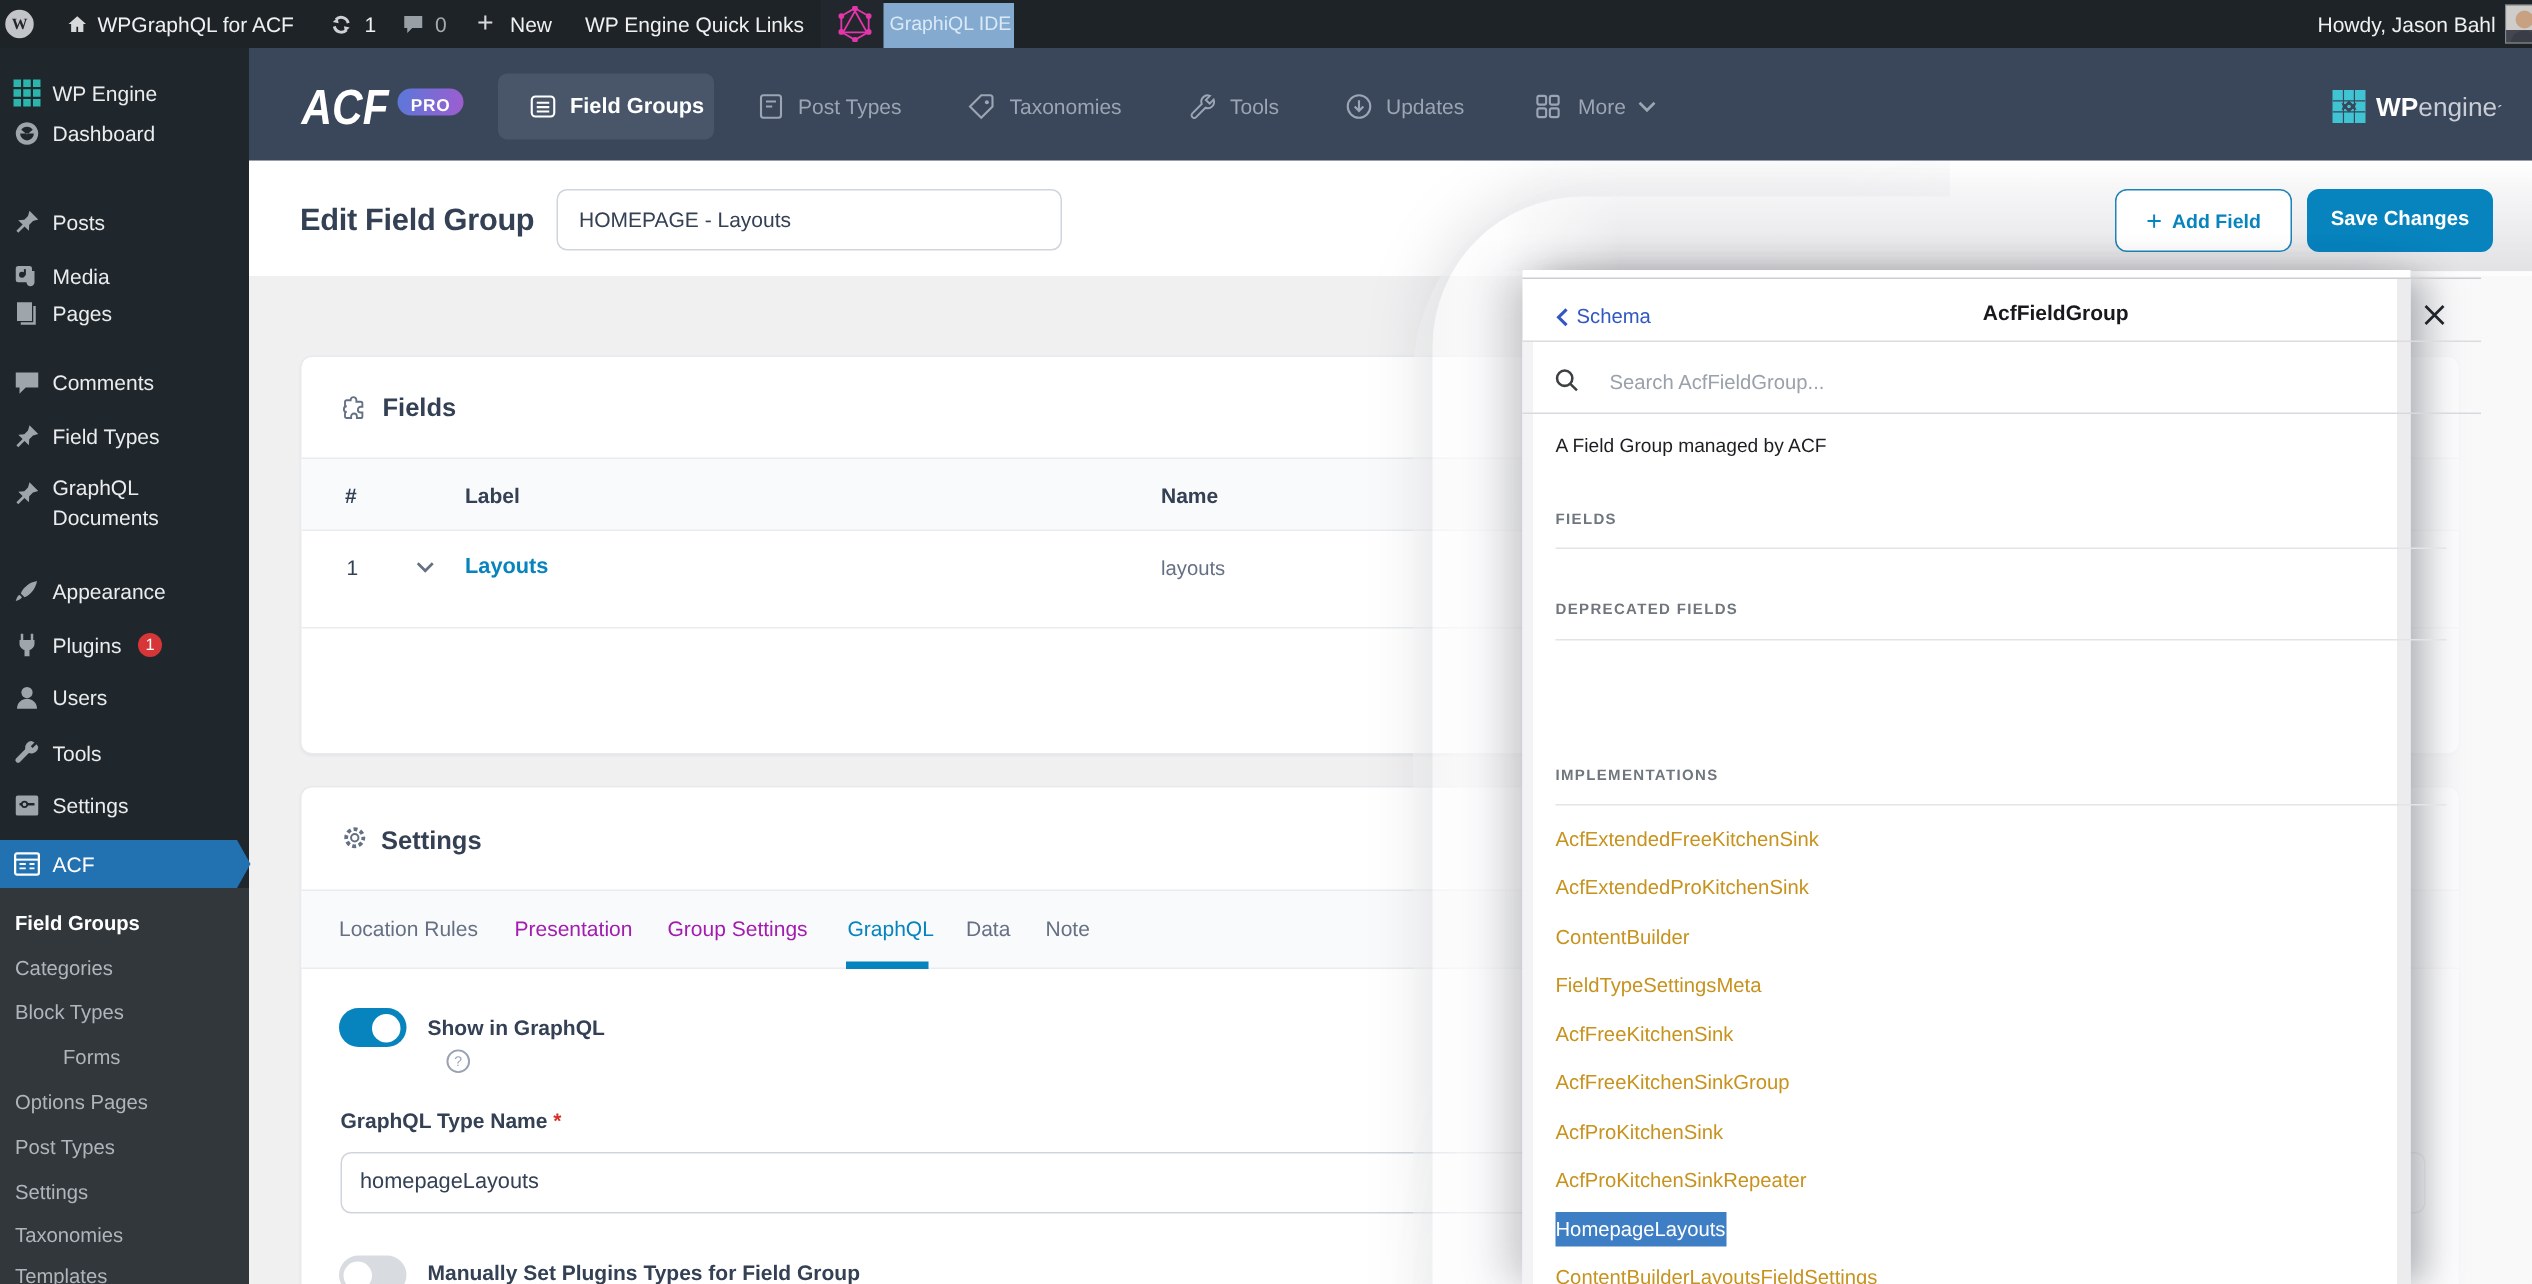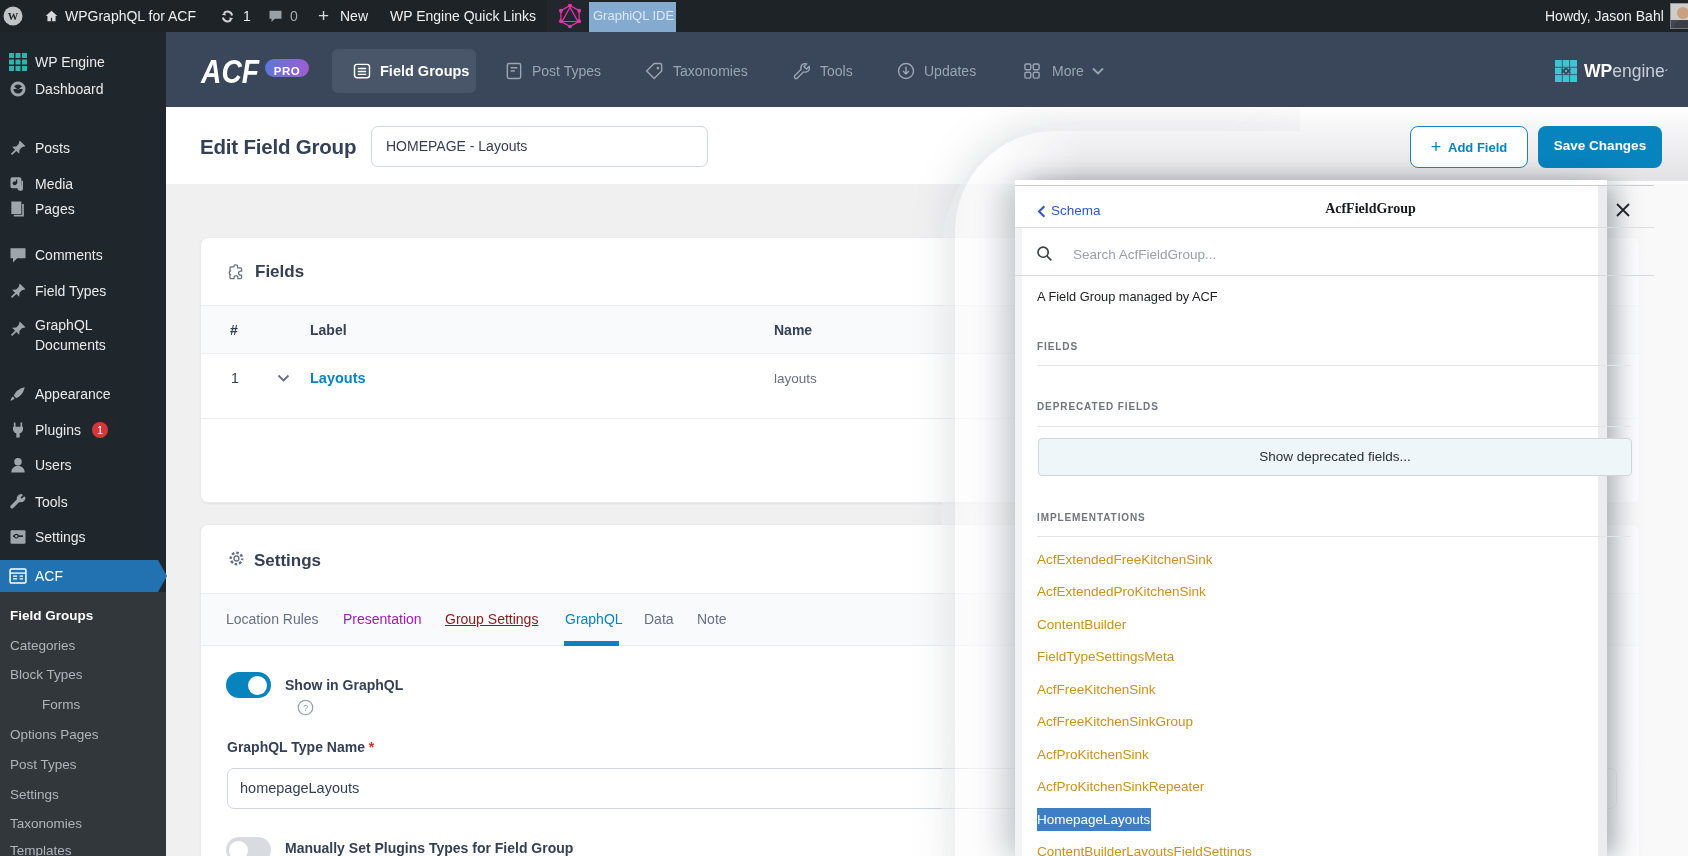--- a/index.html
+++ b/index.html
@@ -314,21 +314,21 @@
 
 <div class="panel" id="settingspanel">
   <svg class="abs" style="left:26px;top:24px" width="19" height="19" viewBox="0 0 24 24">
     <circle cx="12" cy="12" r="3.1" fill="none" stroke="#667085" stroke-width="1.7"></circle>
     <circle cx="12" cy="12" r="7.2" fill="none" stroke="#667085" stroke-width="3.2" stroke-dasharray="3.3 2.35" stroke-dashoffset="1.2"></circle>
   </svg>
   <div class="abs" style="left:53px;top:26px;font-size:17px;font-weight:700;color:#344054;">Settings</div>
   <div class="abs" style="left:0;top:68px;width:1438px;height:53px;background:#f9fafb;border-top:1px solid #eaecf0;border-bottom:1px solid #eaecf0;"></div>
   <div class="abs" style="left:25px;top:86px;font-size:14px;color:#667085;">Location Rules</div>
   <div class="abs" style="left:142px;top:86px;font-size:14px;color:#a21caf;">Presentation</div>
-  <div class="abs" style="left:244px;top:86px;font-size:14px;color:#7f1d1d;text-decoration:underline;">Group Settings</div>
+  <div class="abs" style="left:244px;top:86px;font-size:14px;color:#a21caf;">Group Settings</div>
   <div class="abs" style="left:364px;top:86px;font-size:14px;color:#0783be;">GraphQL</div>
   <div class="abs" style="left:443px;top:86px;font-size:14px;color:#667085;">Data</div>
   <div class="abs" style="left:496px;top:86px;font-size:14px;color:#667085;">Note</div>
   <div class="abs" style="left:363px;top:116px;width:55px;height:5px;background:#0783be;"></div>
 
   <div class="abs" style="left:25px;top:147px;width:45px;height:26px;border-radius:13px;background:#0783be;"></div>
   <div class="abs" style="left:47px;top:150.5px;width:19px;height:19px;border-radius:50%;background:#fff;"></div>
   <div class="abs" style="left:84px;top:152px;font-size:14px;font-weight:700;color:#344054;">Show in GraphQL</div>
   <svg class="abs" style="left:96px;top:174px" width="17" height="17" viewBox="0 0 20 20">
       <circle cx="10" cy="10" r="8.5" fill="none" stroke="#98a2b3" stroke-width="1.5"></circle>
@@ -344,38 +344,37 @@
 
 <div id="docs">
   <div class="hborder"></div>
   <div class="track"></div>
   <div class="gutter"></div>
 
   <svg class="abs" style="left:22px;top:25px" width="9" height="13" viewBox="0 0 11 16">
       <path d="M9 1.5 L2.5 8 L9 14.5" fill="none" stroke="#3157c2" stroke-width="2.6"></path>
     </svg>
   <div class="abs" style="left:36px;top:23px;font-size:13.5px;color:#3157c2;">Schema</div>
-  <div class="abs" style="left:0;top:20px;width:639px;text-align:center;font-size:14px;font-weight:700;color:#17191d;"><span style="margin-left:72px;font-family:Liberation Serif, serif;">AcfFieldGroup</span></div>
+  <div class="abs" style="left:0;top:20px;width:639px;text-align:center;font-size:14px;font-weight:700;color:#17191d;"><span style="margin-left:72px;">AcfFieldGroup</span></div>
   <svg class="abs" style="left:600px;top:22px" width="16" height="16" viewBox="0 0 16 16">
       <path d="M2 2 L14 14 M14 2 L2 14" stroke="#1f242b" stroke-width="1.8"></path>
     </svg>
   <div class="abs" style="left:0;top:47px;width:639px;height:1px;background:#dcdcdf;"></div>
 
   <svg class="abs" style="left:21px;top:65px" width="17" height="17" viewBox="0 0 20 20">
       <circle cx="8.4" cy="8.4" r="6" fill="none" stroke="#3c4043" stroke-width="2"></circle>
       <path d="M13 13 L18 18" stroke="#3c4043" stroke-width="2"></path>
     </svg>
   <div class="abs" style="left:58px;top:67px;font-size:13.5px;color:#9aa1ab;">Search AcfFieldGroup...</div>
   <div class="abs" style="left:0;top:95px;width:639px;height:1px;background:#d6dade;"></div>
   <div class="abs" style="left:22px;top:109px;font-size:12.8px;color:#1c1e21;">A Field Group managed by ACF</div>
   <div class="sect" style="top:161px;">FIELDS</div>
   <div class="sline" style="top:185px;"></div>
   <div class="sect" style="top:221px;">DEPRECATED FIELDS</div>
   <div class="sline" style="top:246px;"></div>
-  <div class="abs" style="left:23px;top:258px;width:594px;height:38px;background:#eef6fa;border:1px solid #d2d6da;border-radius:4px;text-align:center;line-height:36px;font-size:13.5px;color:#2b2f33;">Show deprecated fields...</div>
   <div class="sect" style="top:332px;">IMPLEMENTATIONS</div>
   <div class="sline" style="top:356px;"></div>
   <div class="impl" style="top:372px;">AcfExtendedFreeKitchenSink</div>
   <div class="impl" style="top:404px;">AcfExtendedProKitchenSink</div>
   <div class="impl" style="top:437px;">ContentBuilder</div>
   <div class="impl" style="top:469px;">FieldTypeSettingsMeta</div>
   <div class="impl" style="top:502px;">AcfFreeKitchenSink</div>
   <div class="impl" style="top:534px;">AcfFreeKitchenSinkGroup</div>
   <div class="impl" style="top:567px;">AcfProKitchenSink</div>
   <div class="impl" style="top:599px;">AcfProKitchenSinkRepeater</div>

